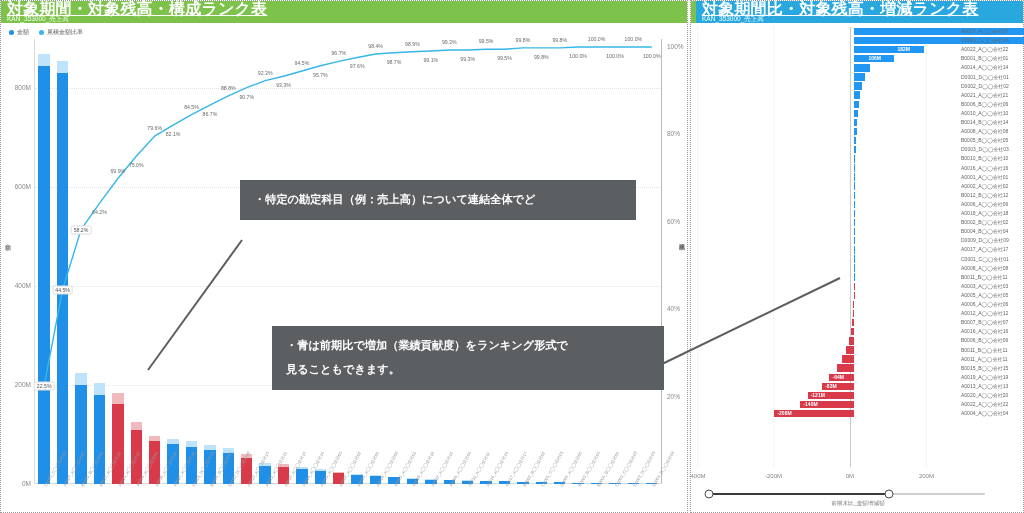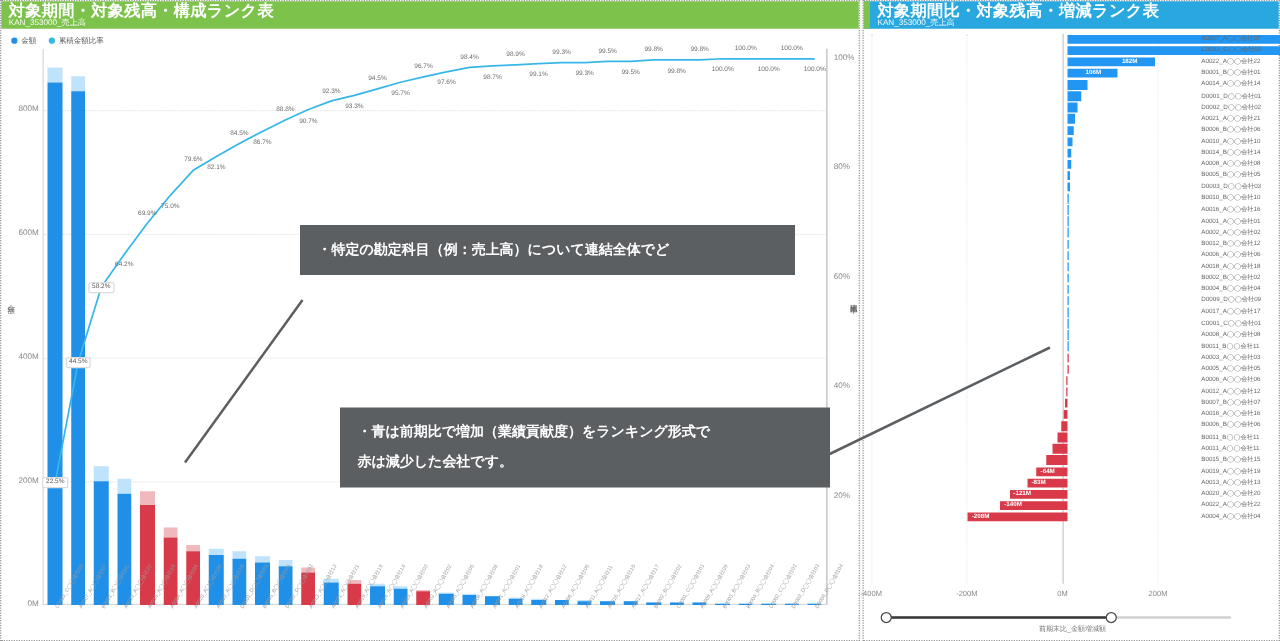--- a/index.html
+++ b/index.html
@@ -16,21 +16,21 @@
   #left-panel  { left: 0;   width: 688px; height: 513px; }
   #right-panel { left: 690px; width: 334px; height: 513px; }
 
   .panel-header {
     position: relative; height: 22px; width: 100%;
     display: flex; flex-direction: column; justify-content: center;
     padding: 1px 0 0 6px; color: #fff;
   }
   #left-panel  .panel-header { background: #7dc24b; }
   #right-panel .panel-header { background: #29a8e0; border-left: 5px solid #7dc24b; }
-  .panel-title { font-size: 13px; font-weight: bold; line-height: 12px; letter-spacing: .2px; }
+  .panel-title { font-size: 16px; font-weight: bold; line-height: 12px; letter-spacing: .2px; text-decoration: underline; }
   .panel-subtitle { font-size: 6.5px; line-height: 8px; opacity: .97; }
 
   
   .legend { position: absolute; left: 8px; top: 27px; display: flex; gap: 10px; align-items: center; }
   .legend-item { display: flex; align-items: center; gap: 3px; font-size: 6px; color: #555; }
   .legend-dot { width: 5px; height: 5px; border-radius: 50%; display: inline-block; }
 
   
   #plot { position: absolute; left: 34px; top: 38px; width: 626px; height: 445px; }
   .y-axis-title { position: absolute; left: 2px; top: 238px; font-size: 6px; color: #666;
@@ -574,16 +574,16 @@
   <svg class="leader" style="left:650px; top:270px; width:200px; height:110px;">
     <polyline class="leader-line" points="10,95 190,8"></polyline>
   </svg>
 
   <div class="callout" id="callout-1" style="left:240px; top:180px; width:396px;">
     <p>・特定の勘定科目（例：売上高）について連結全体でど</p>
   </div>
 
   <div class="callout" id="callout-2" style="left:272px; top:326px; width:392px;">
     <p>・青は前期比で増加（業績貢献度）をランキング形式で</p>
-    <p>赤は減少した会社です。</p>
+    <p>見ることもできます。</p>
   </div>
 
 </div>
 
 </body></html>

